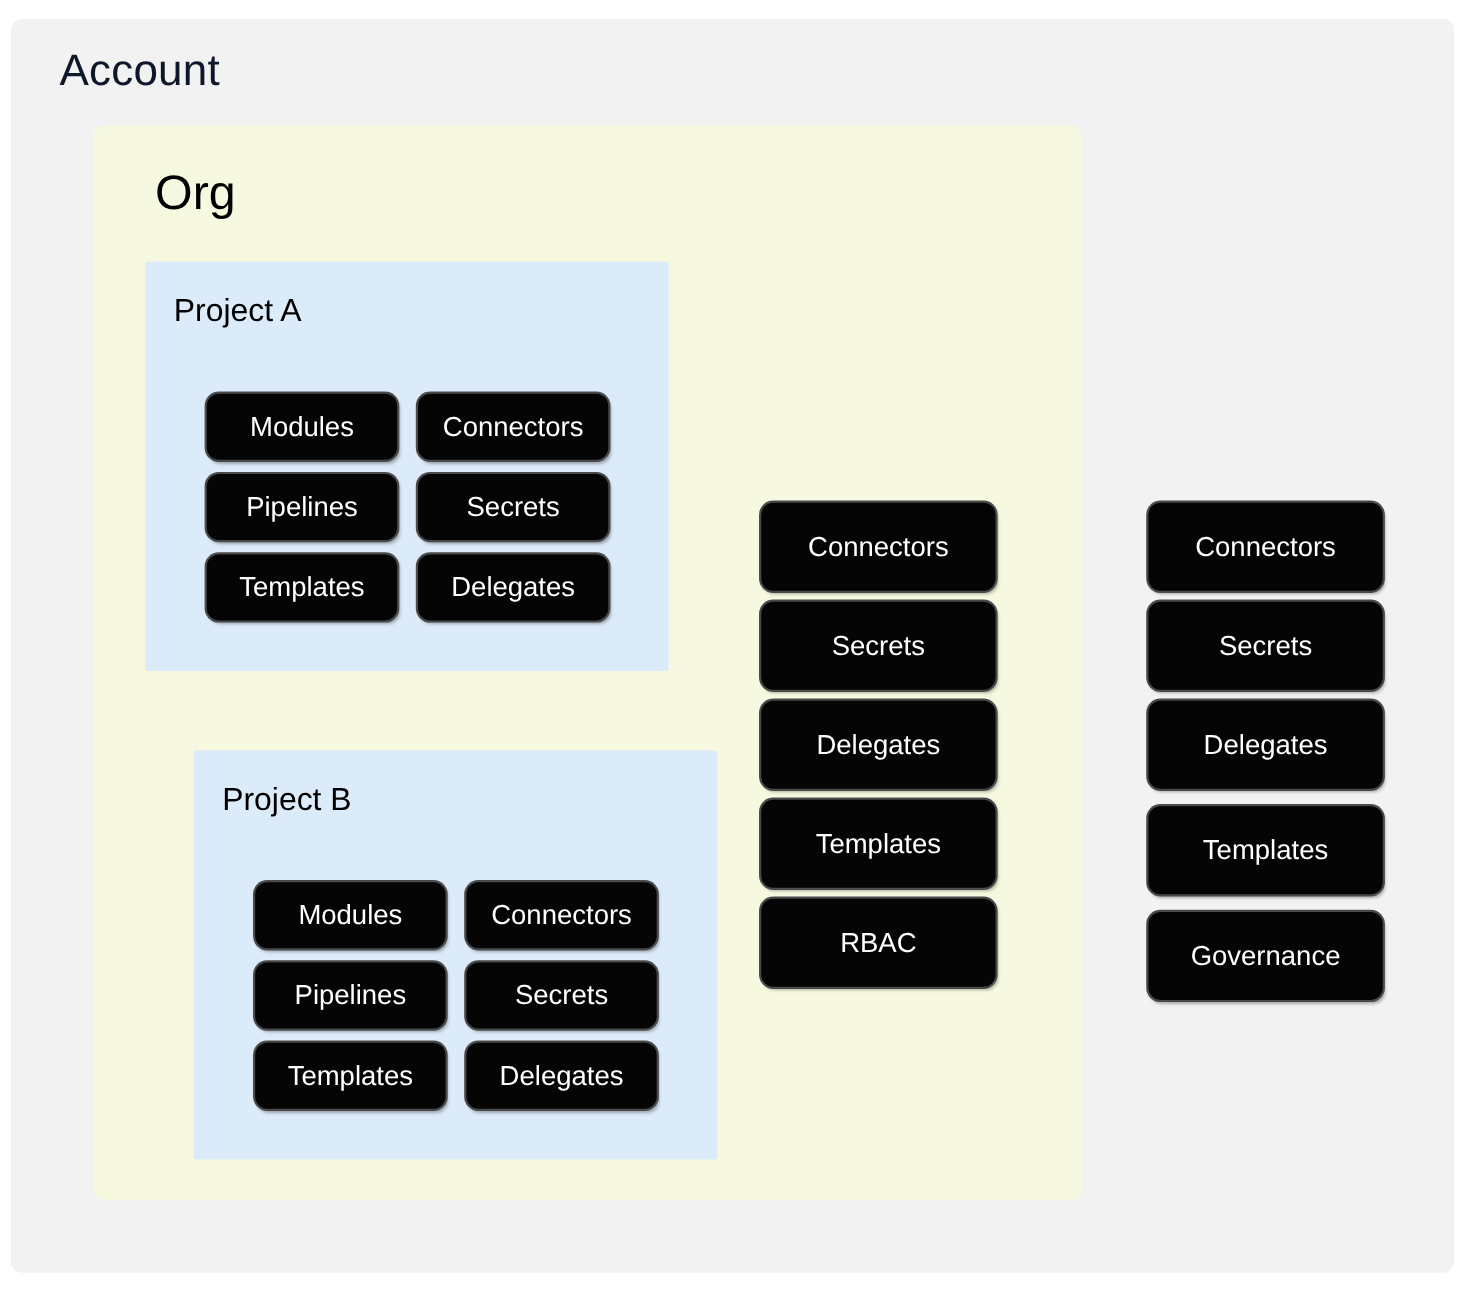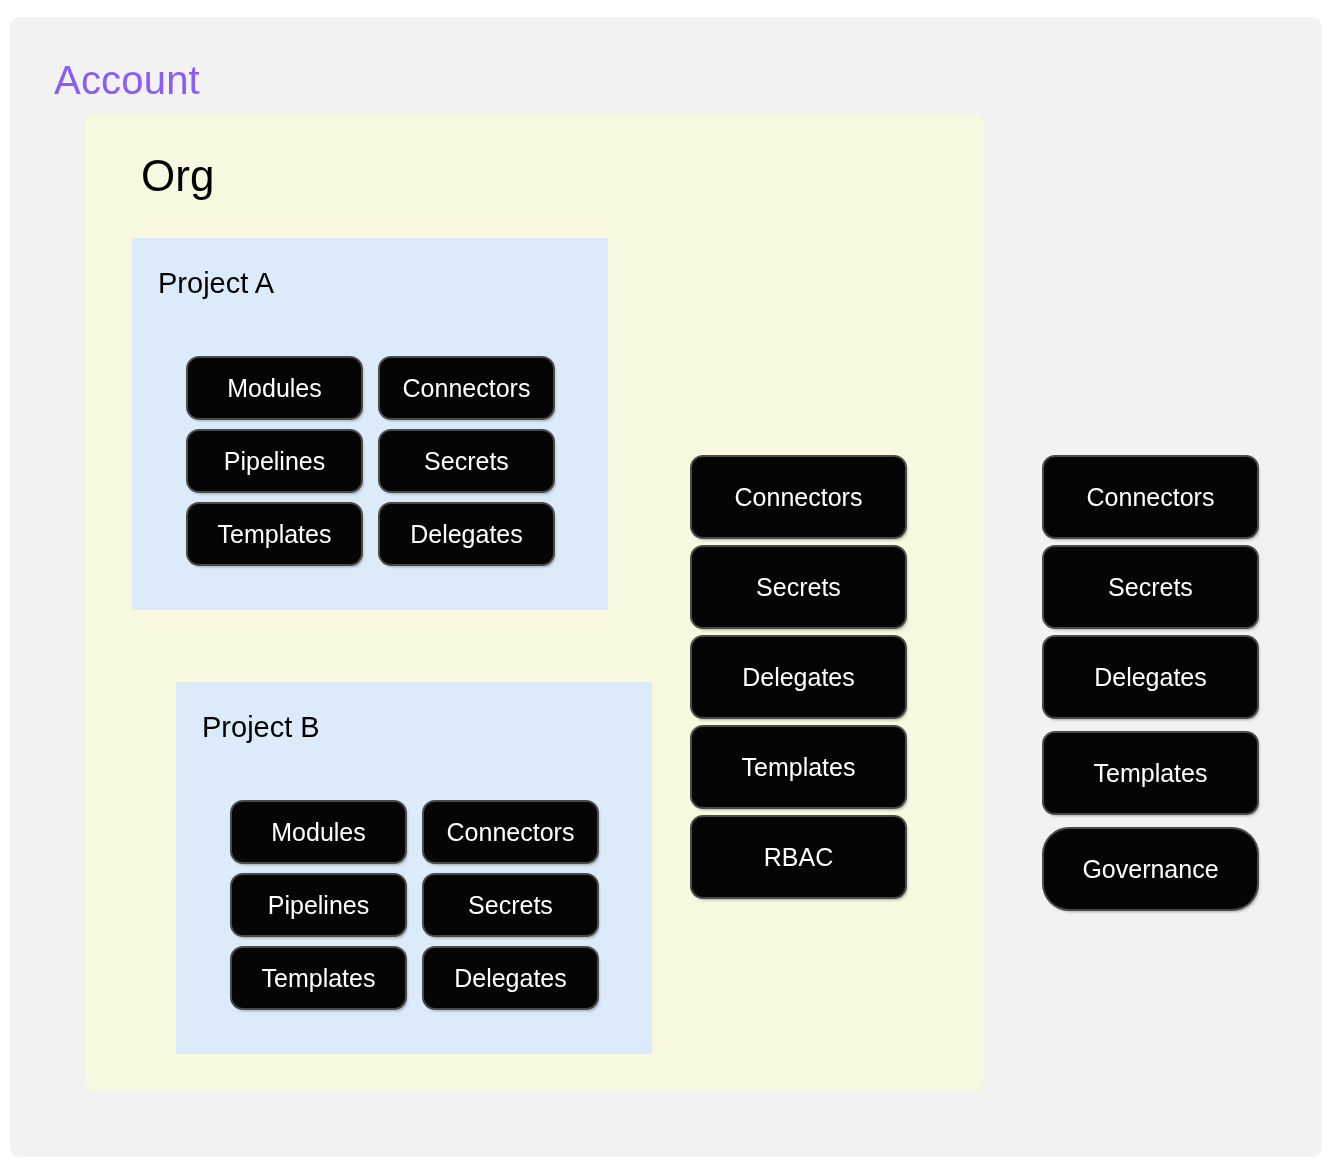--- a/index.html
+++ b/index.html
@@ -22,24 +22,24 @@
     width: 1312px;
     height: 1140px;
     background: #F2F2F2;
     border-radius: 10px;
   }
 
   
   .account-title {
     position: absolute;
     left: 44px;
-    top: 39px;
+    top: 23px;
     font-size: 40px;
     line-height: 48px;
-    color: #8b5cf6;
+    color: #0f172a;
     letter-spacing: 0.2px;
     white-space: nowrap;
   }
 
   
   .org-container {
     position: absolute;
     left: 75px;
     top: 97px;
     width: 898px;
@@ -116,21 +116,21 @@
     gap: 10px;
   }
   .stack .res-box {
     width: 213px;
     height: 80px;
     font-size: 25px;
   }
   .stack-org     { left: 682px; top: 440px; }
   .stack-account { left: 1034px; top: 440px; }
   .stack-account .res-box:nth-child(4) { margin-top: 6px; }
-  .stack-account .res-box:nth-child(5) { margin-top: 6px; border-radius: 25px; }
+  .stack-account .res-box:nth-child(5) { margin-top: 6px; }
 </style>
 </head>
 <body>
 
 <div class="page-container">
 
   <div class="account-title">Account</div>
 
   <div class="org-container">
 

